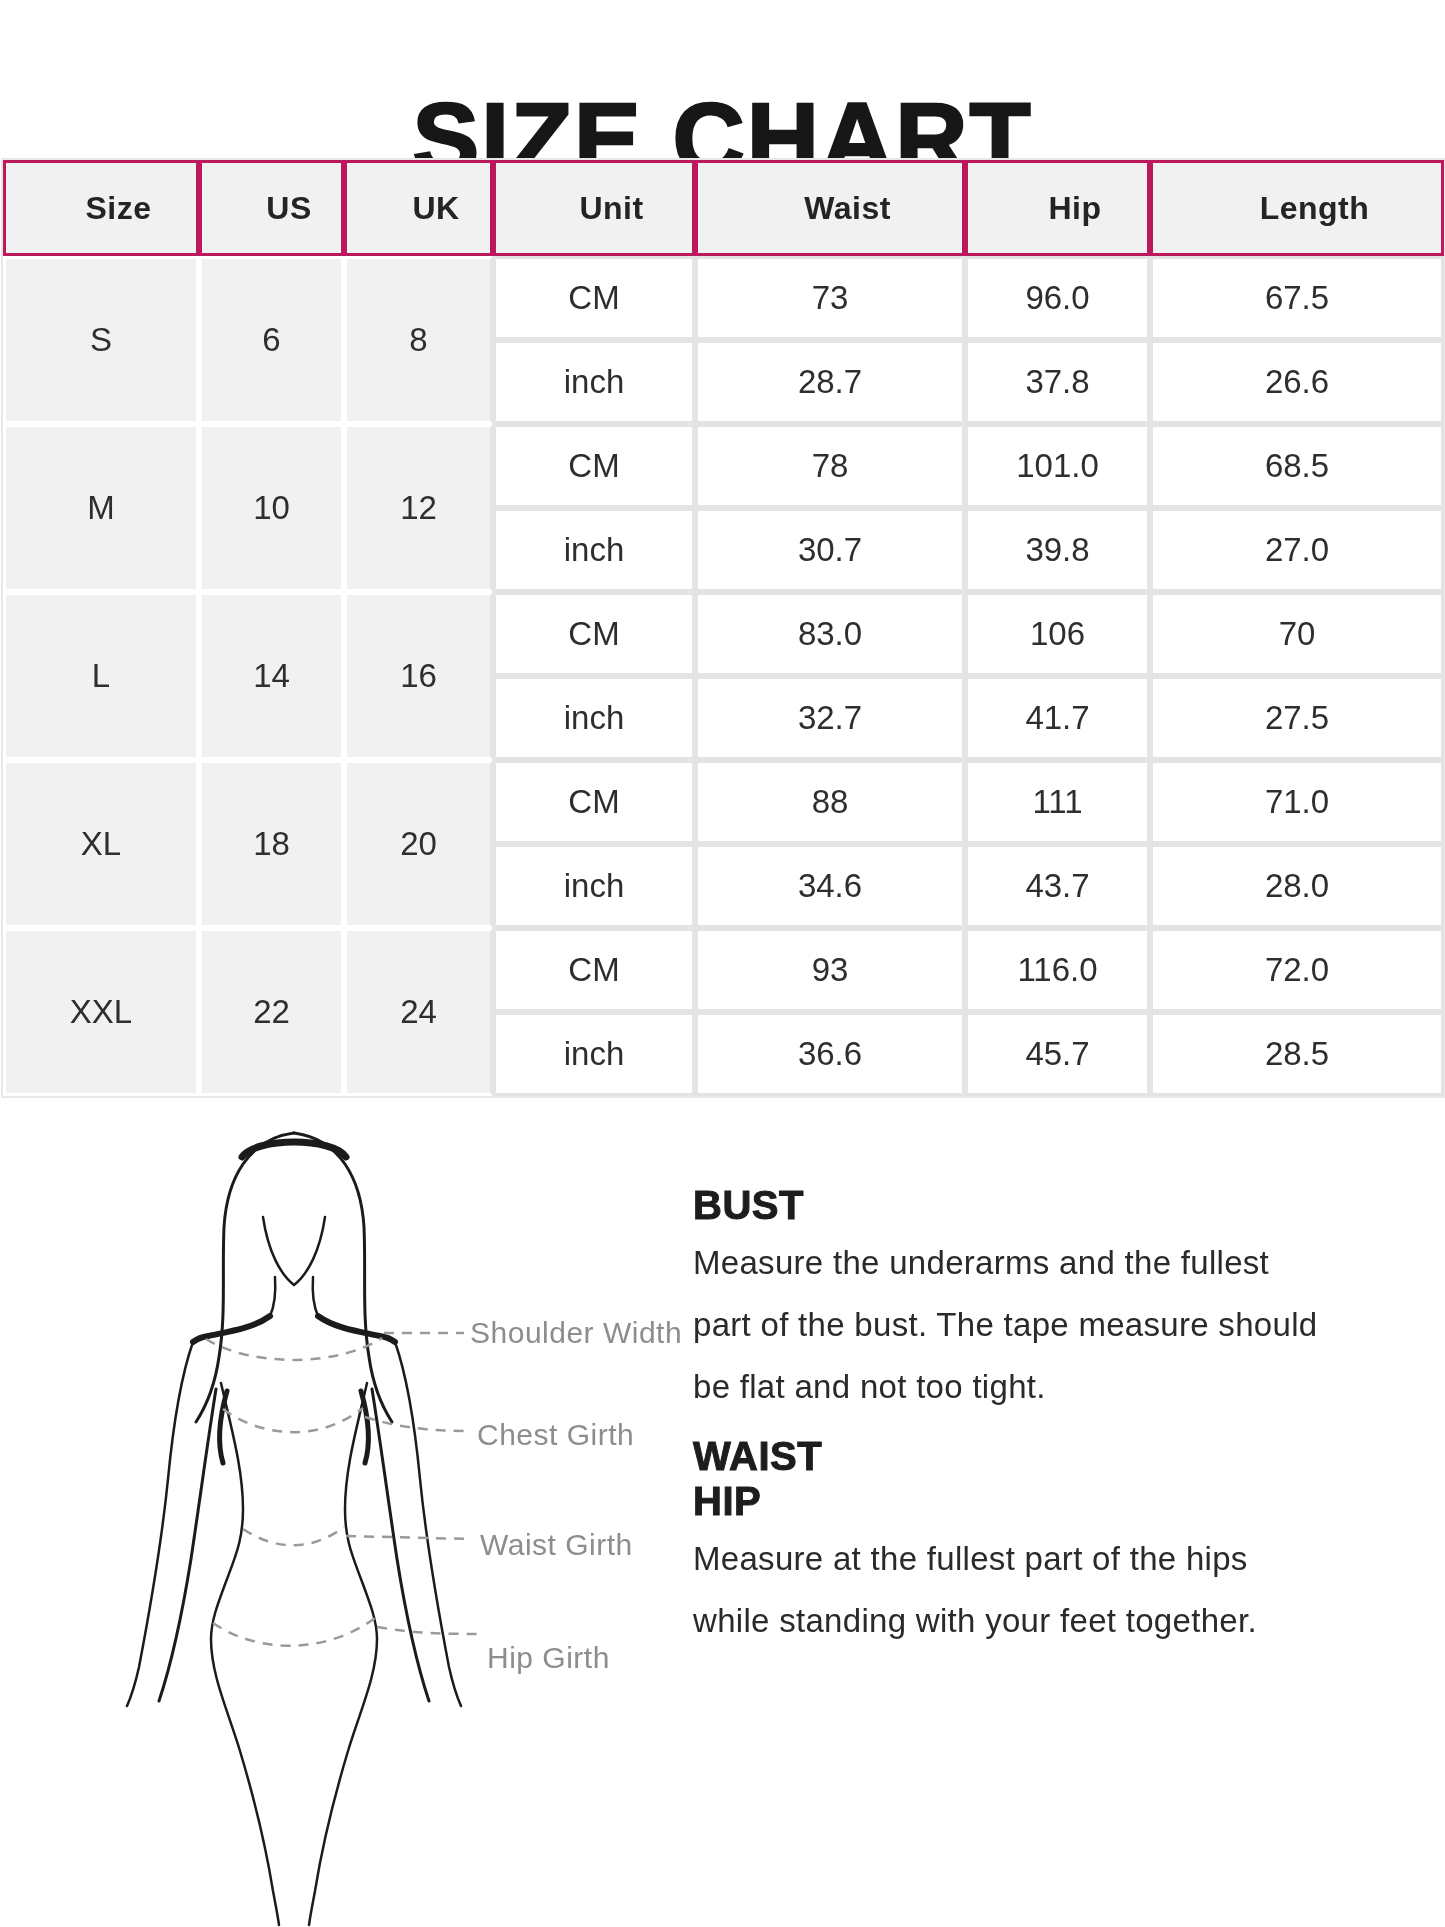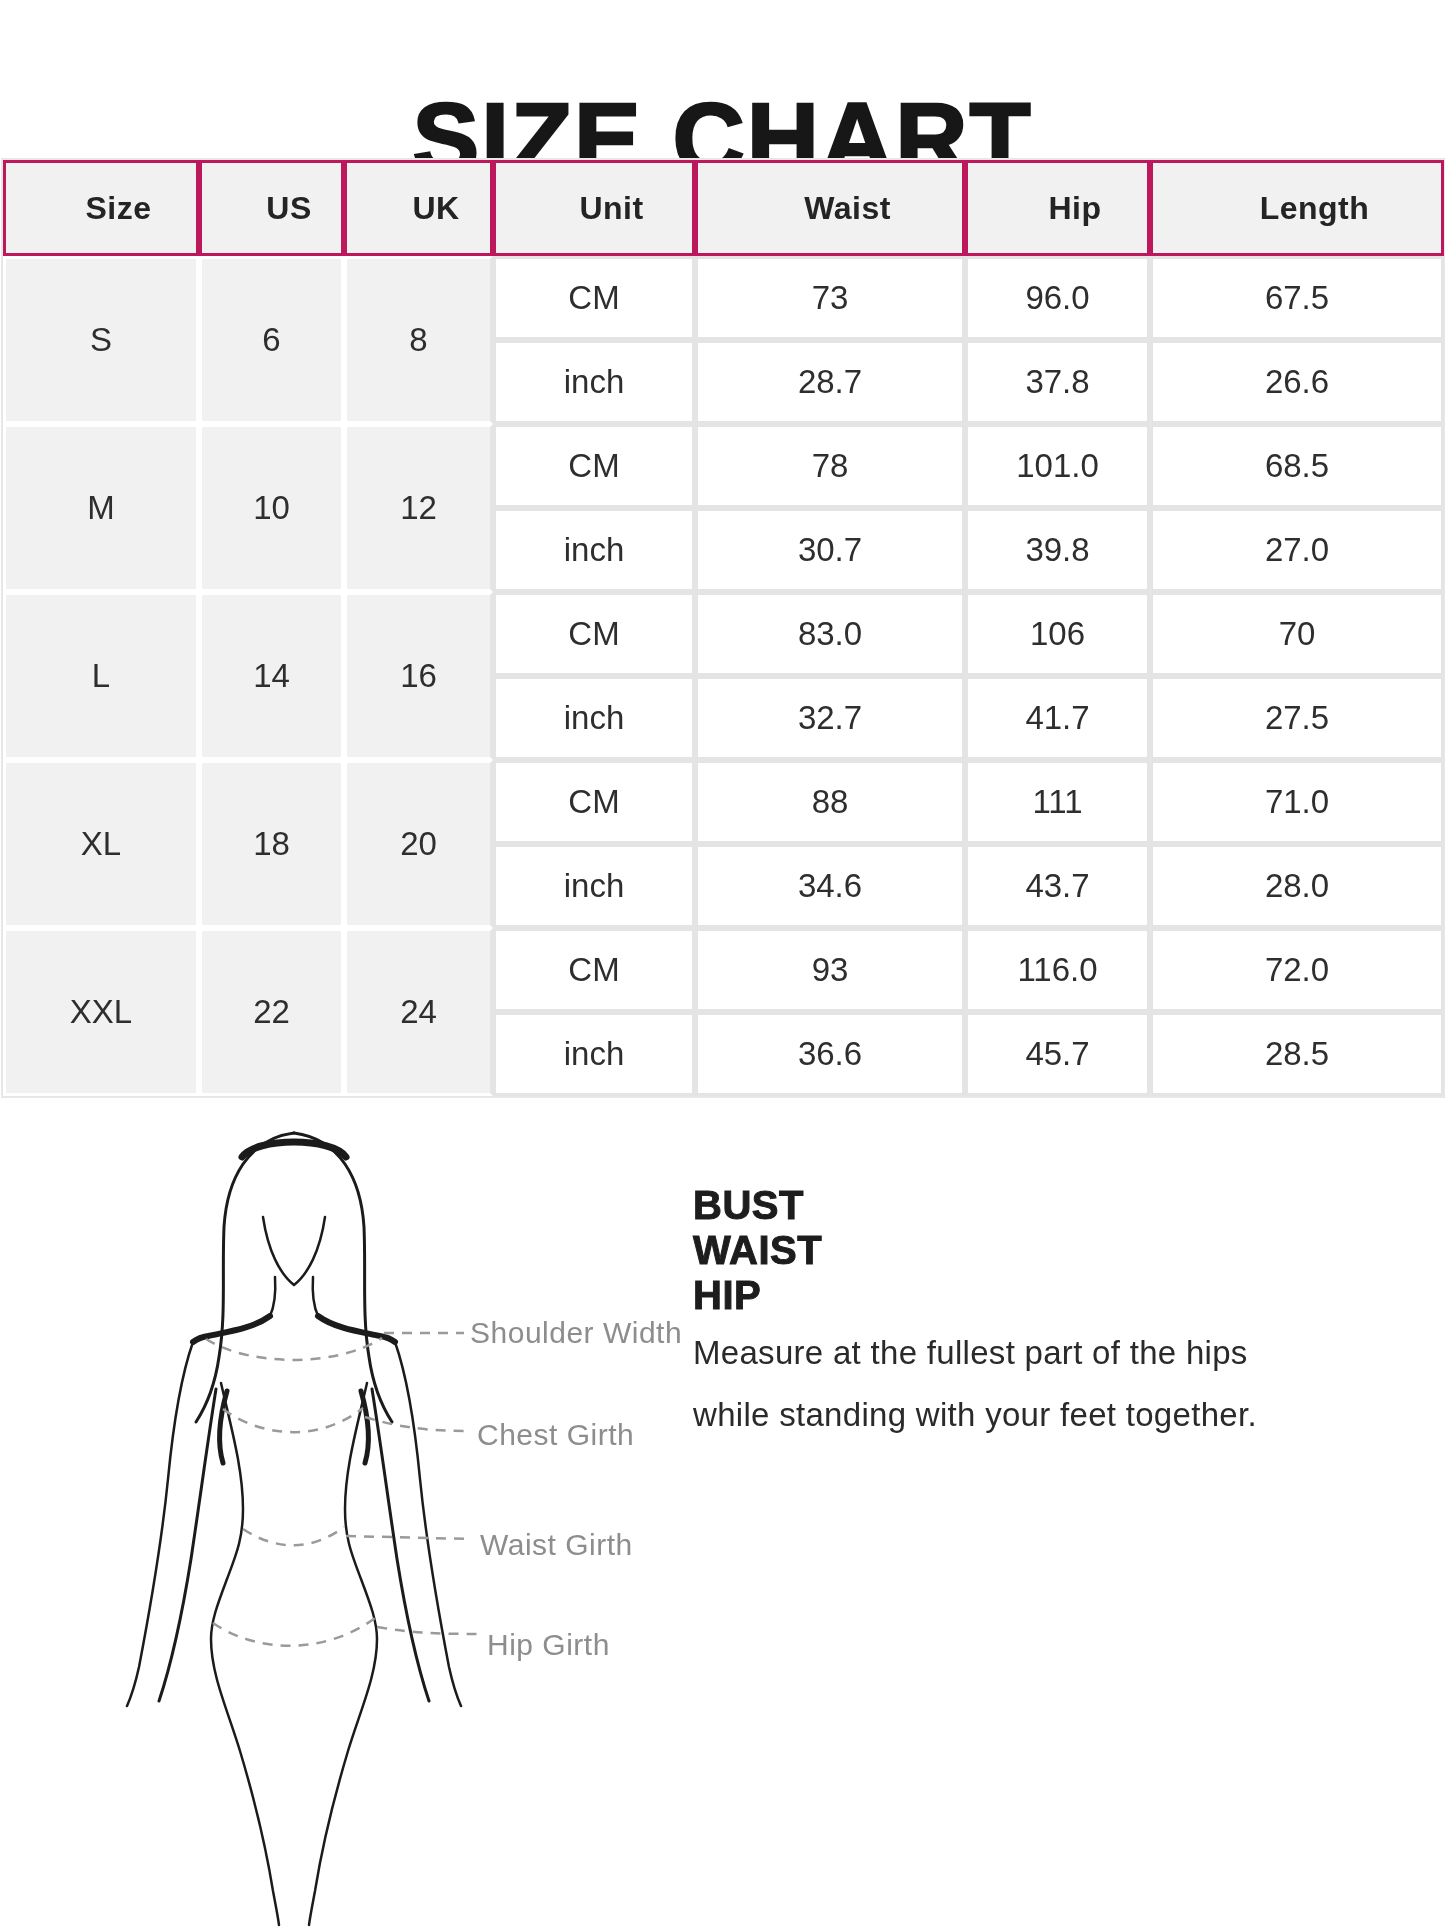--- a/index.html
+++ b/index.html
@@ -31,21 +31,21 @@
   
   .figure{position:absolute;left:0;top:1127px;width:700px;height:800px;margin-left:32px;}
   .figure svg{position:absolute;left:0;top:0;}
   .girth-label{
     position:absolute;font-size:30px;line-height:36px;color:#8d8d8d;
     white-space:nowrap;letter-spacing:0.5px;
   }
   .lbl-shoulder{left:438px;top:188px;}
   .lbl-chest{left:445px;top:290px;}
   .lbl-waist{left:448px;top:400px;}
-  .lbl-hip{left:455px;top:500px;}
+  .lbl-hip{left:455px;top:513px;}
   .guide{position:absolute;left:693px;top:1183px;width:715px;}
   .guide h3{
     font-size:40px;font-weight:800;margin:0;color:#1d1d1d;letter-spacing:0.5px;
     -webkit-text-stroke:1px #1d1d1d;
   }
   .guide p{
     font-size:33px;line-height:62px;color:#2a2a2a;margin:4px 0 16px;
     white-space:pre-line;letter-spacing:0.3px;
   }
 </style>
@@ -193,17 +193,20 @@
     </g>
   </svg>
   <span class="girth-label lbl-shoulder">Shoulder Width</span>
   <span class="girth-label lbl-chest">Chest Girth</span>
   <span class="girth-label lbl-waist">Waist Girth</span>
   <span class="girth-label lbl-hip">Hip Girth</span>
 </div>
 
 <div class="guide">
   <h3>BUST</h3>
+  <p>Measure the underarms and the fullest
+part of the bust. The tape measure should
+be flat and not too tight.</p>
   <h3>WAIST</h3>
   <h3>HIP</h3>
   <p>Measure at the fullest part of the hips
 while standing with your feet together.</p>
 </div>
 
 </body></html>

